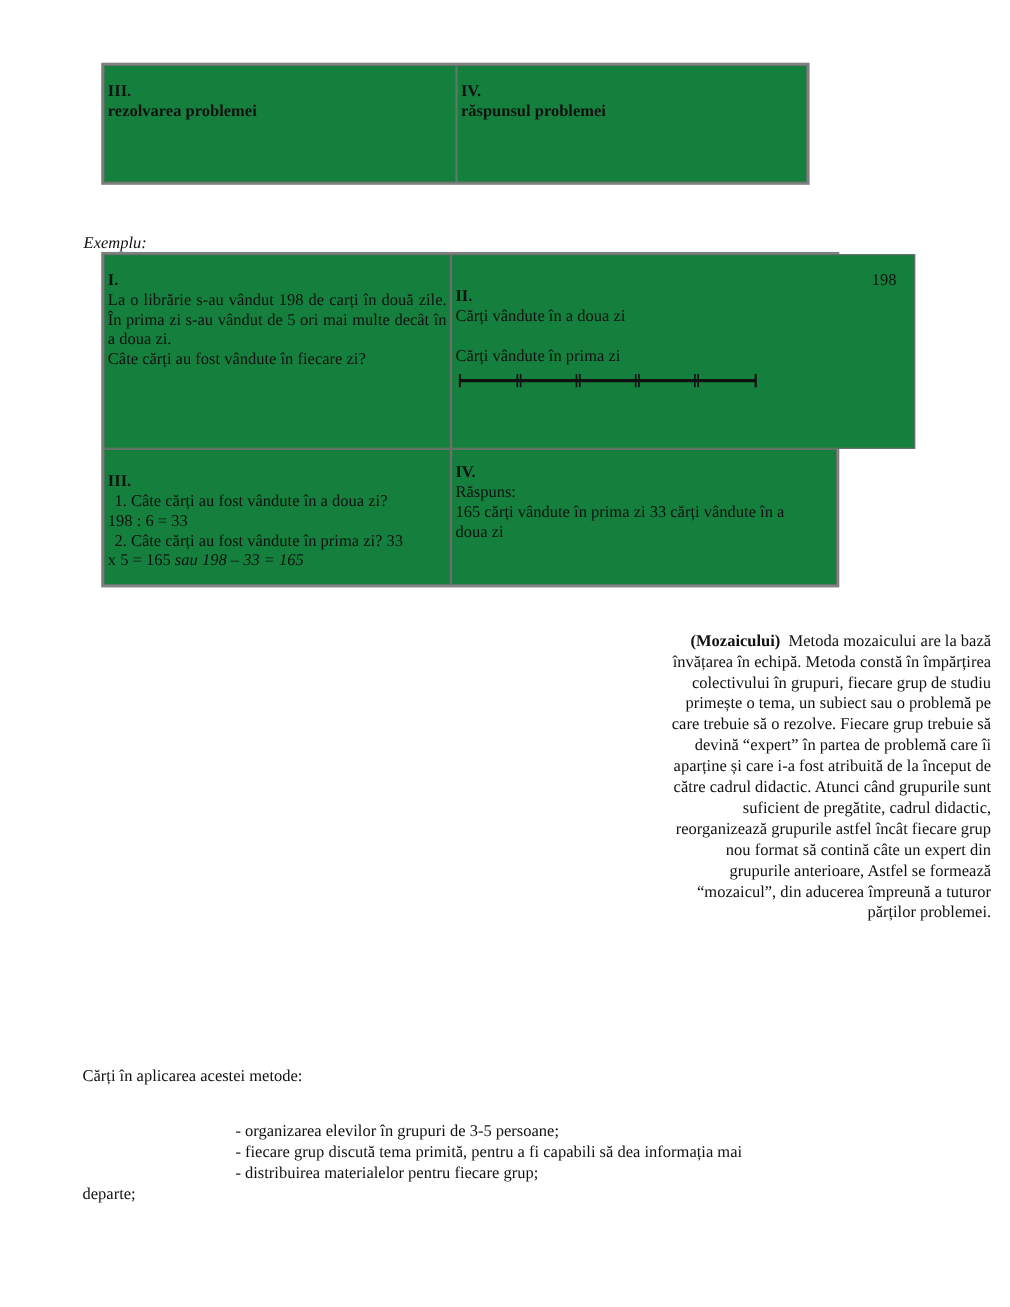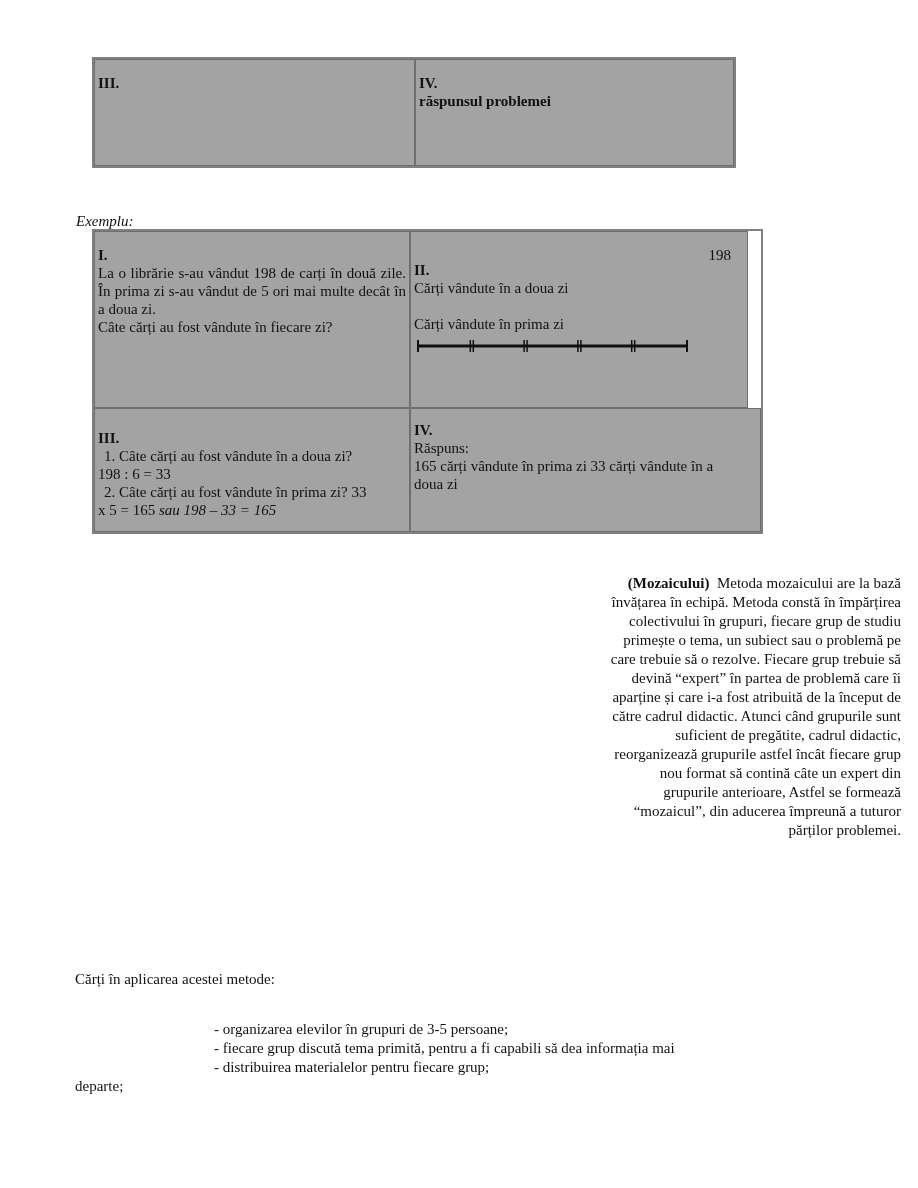--- a/index.html
+++ b/index.html
@@ -2,50 +2,51 @@
 <html><head>
 <meta charset="utf-8">
 <style>
   html, body { margin: 0; padding: 0; background: #ffffff; }
   body {
     width: 918px; height: 1188px; position: relative; overflow: hidden;
     font-family: "Liberation Serif", "DejaVu Serif", serif;
     color: #111111; font-size: 15px; line-height: 18px;
   }
   .tbl { position: absolute; border: 2px solid #808080; box-sizing: border-box; border-collapse: collapse; }
-  .cell { position: absolute; border: 1px solid #6f6f6f; box-sizing: border-box; background: #a3a3a3; padding: 8px 3px; }
+  .cell { position: absolute; border: 1px solid #6f6f6f; box-sizing: border-box; background: #15803d; padding: 8px 3px; }
   .b { font-weight: bold; }
   .i { font-style: italic; text-align: center; }
   .top-t1 { left: 92px; top: 57px; width: 644px; height: 111px; }
   #t1c1 { left: 0; top: 0; width: 321px; height: 107px; padding-top: 14px; }
   #t1c2 { left: 321px; top: 0; width: 319px; height: 107px; padding-top: 14px; }
   .exemplu { position: absolute; left: 76px; top: 212px; font-style: italic; }
   .top-t2 { left: 92px; top: 229px; width: 671px; height: 305px; }
   #t2c1 { left: 0; top: 0; width: 316px; height: 177px; padding-top: 14px; text-align: justify; }
-  #t2c2 { left: 316px; top: 0; width: 338px; height: 177px; }
+  #t2c2 { left: 316px; top: 0; width: 422px; height: 177px; }
   #t2c3 { left: 0; top: 177px; width: 316px; height: 124px; padding-top: 20px; }
   #t2c4 { left: 316px; top: 177px; width: 351px; height: 124px; padding-top: 12px; }
   .seg-label { position: absolute; right: 16px; top: 14px; }
   .c2-text { position: absolute; left: 3px; top: 29px; }
   .bar { position: absolute; left: 6px; top: 106px; }
   .right-para {
     position: absolute; left: 605px; top: 574px; width: 296px;
     text-align: right; line-height: 19px; font-size: 15px;
   }
   .pasi { position: absolute; left: 75px; top: 970px; }
   .steps { position: absolute; left: 75px; top: 1020px; width: 720px; }
   .step { padding-left: 139px; height: 19px; }
   .cont { padding-left: 0; }
 </style>
 </head>
 <body>
 
 <div class="tbl top-t1">
   <div class="cell" id="t1c1">
     <div class="b">III.</div>
+    <div class="b">rezolvarea problemei</div>
   </div>
   <div class="cell" id="t1c2">
     <div class="b">IV.</div>
     <div class="b">răspunsul problemei</div>
   </div>
 </div>
 
 <div class="exemplu">Exemplu:</div>
 
 <div class="tbl top-t2">

